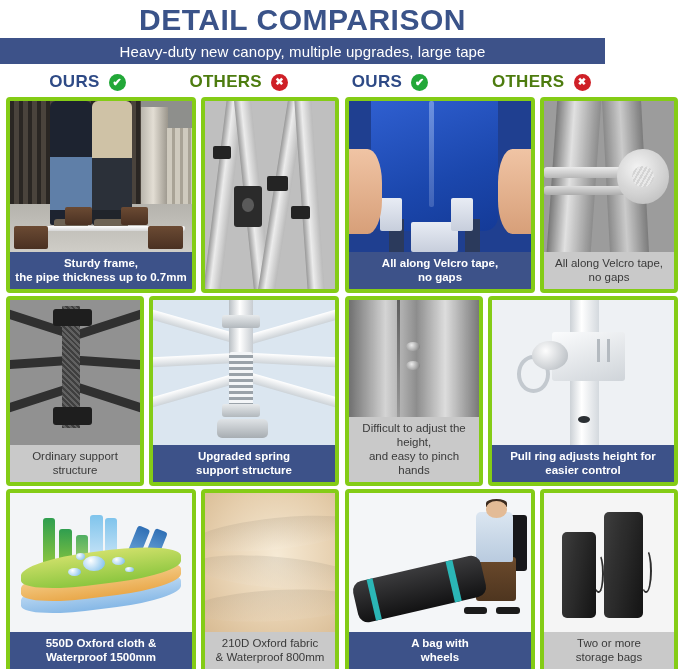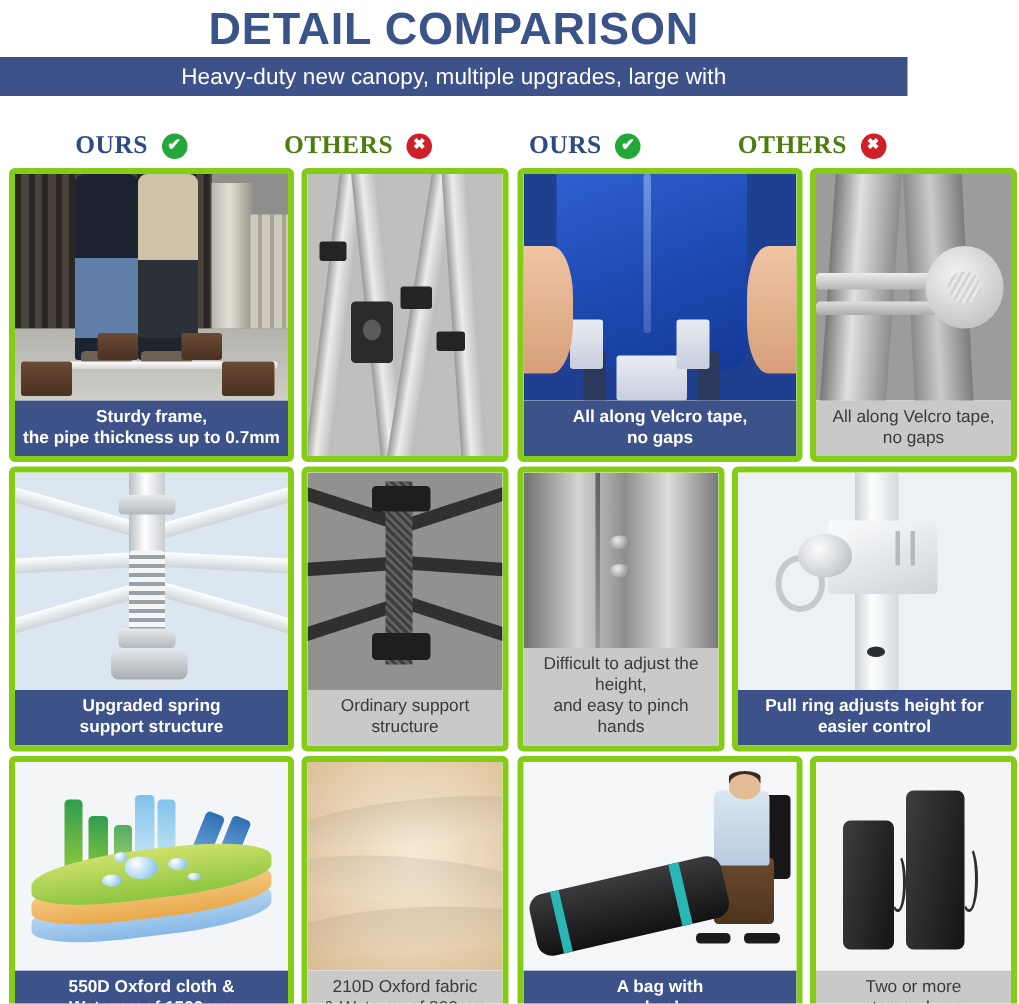--- a/index.html
+++ b/index.html
@@ -31,22 +31,21 @@
     color: #ffffff;
     font-size: 15px;
     letter-spacing: 0.1px;
     white-space: nowrap;
   }
 
   
   .col-head-row {
     display: flex;
     height: 30px;
-    margin-top: 18px;
-    font-family: Liberation Serif, serif;
+    margin-top: 3px;
   }
   .col-head {
     display: flex; align-items: center; justify-content: center;
     gap: 9px;
   }
   .col-head.ours  { width: 196px; }
   .col-head.other { width: 143px; }
   .col-head .lab { font-size: 17px; font-weight: bold; letter-spacing: .3px; }
   .col-head.ours  .lab { color: #2e4a86; }
   .col-head.other .lab { color: #4d7c0f; }
@@ -298,21 +297,21 @@
   .a-bags .h2 { left:74%; bottom:28%; width:9%; height:32%; }
 </style>
 </head>
 <body>
 
 <div class="page">
 
   <div class="title">DETAIL COMPARISON</div>
 
   <div class="subtitle-bar">
-    <div class="sub">Heavy-duty new canopy, multiple upgrades, large with</div>
+    <div class="sub">Heavy-duty new canopy, multiple upgrades, large tape</div>
   </div>
 
   <div class="col-head-row">
     <div class="col-head ours">
       <span class="lab">OURS</span>
       <span class="badge check">✔</span>
     </div>
     <div class="col-head other">
       <span class="lab">OTHERS</span>
       <span class="badge cross">✖</span>
@@ -396,55 +395,55 @@
             </div>
           </div>
           <div class="cap">All along Velcro tape,
 no gaps</div>
         </div>
       </div>
     </div>
 
     <div class="grid-row" style="height:190px;">
       <div class="half left">
+        <div class="cell other gray">
+          <div class="pic">
+            <div class="a-ordin">
+              <div class="bar o1"></div>
+                <div class="bar o2"></div>
+              <div class="bar o3"></div>
+                <div class="bar o4"></div>
+              <div class="bar o5"></div>
+                <div class="bar o6"></div>
+              <div class="post"></div>
+              <div class="hub h1"></div>
+                <div class="hub h2"></div>
+            </div>
+          </div>
+          <div class="cap">Ordinary support
+structure</div>
+        </div>
         <div class="cell ours">
           <div class="pic">
             <div class="a-spring">
               <div class="bar b1"></div>
                 <div class="bar b2"></div>
               <div class="bar b3"></div>
                 <div class="bar b4"></div>
               <div class="bar b5"></div>
                 <div class="bar b6"></div>
               <div class="post"></div>
                 <div class="coil"></div>
               <div class="clamp cl1"></div>
                 <div class="clamp cl2"></div>
               <div class="foot"></div>
             </div>
           </div>
           <div class="cap">Upgraded spring
 support structure</div>
-        </div>
-        <div class="cell other gray">
-          <div class="pic">
-            <div class="a-ordin">
-              <div class="bar o1"></div>
-                <div class="bar o2"></div>
-              <div class="bar o3"></div>
-                <div class="bar o4"></div>
-              <div class="bar o5"></div>
-                <div class="bar o6"></div>
-              <div class="post"></div>
-              <div class="hub h1"></div>
-                <div class="hub h2"></div>
-            </div>
-          </div>
-          <div class="cap">Ordinary support
-structure</div>
         </div>
       </div>
       <div class="half right">
         <div class="cell other gray">
           <div class="pic">
             <div class="a-metal">
               <div class="seamline"></div>
               <div class="sc sc1"></div>
                 <div class="sc sc2"></div>
             </div>

